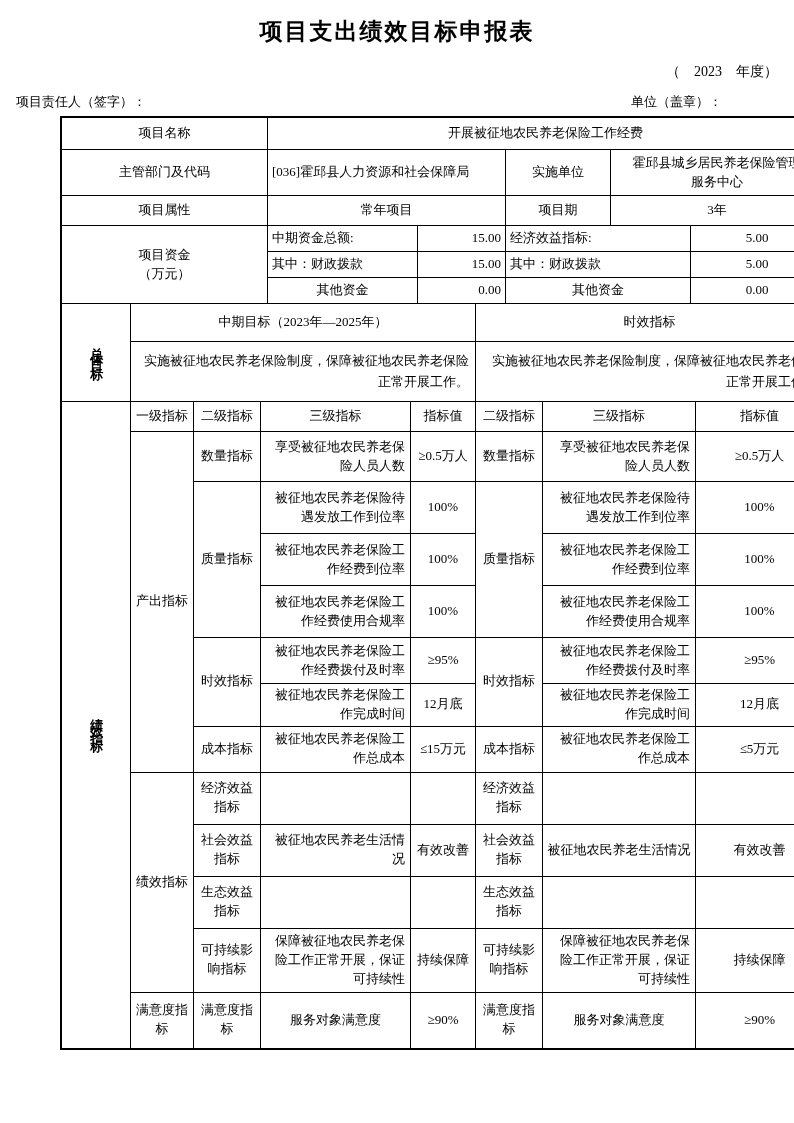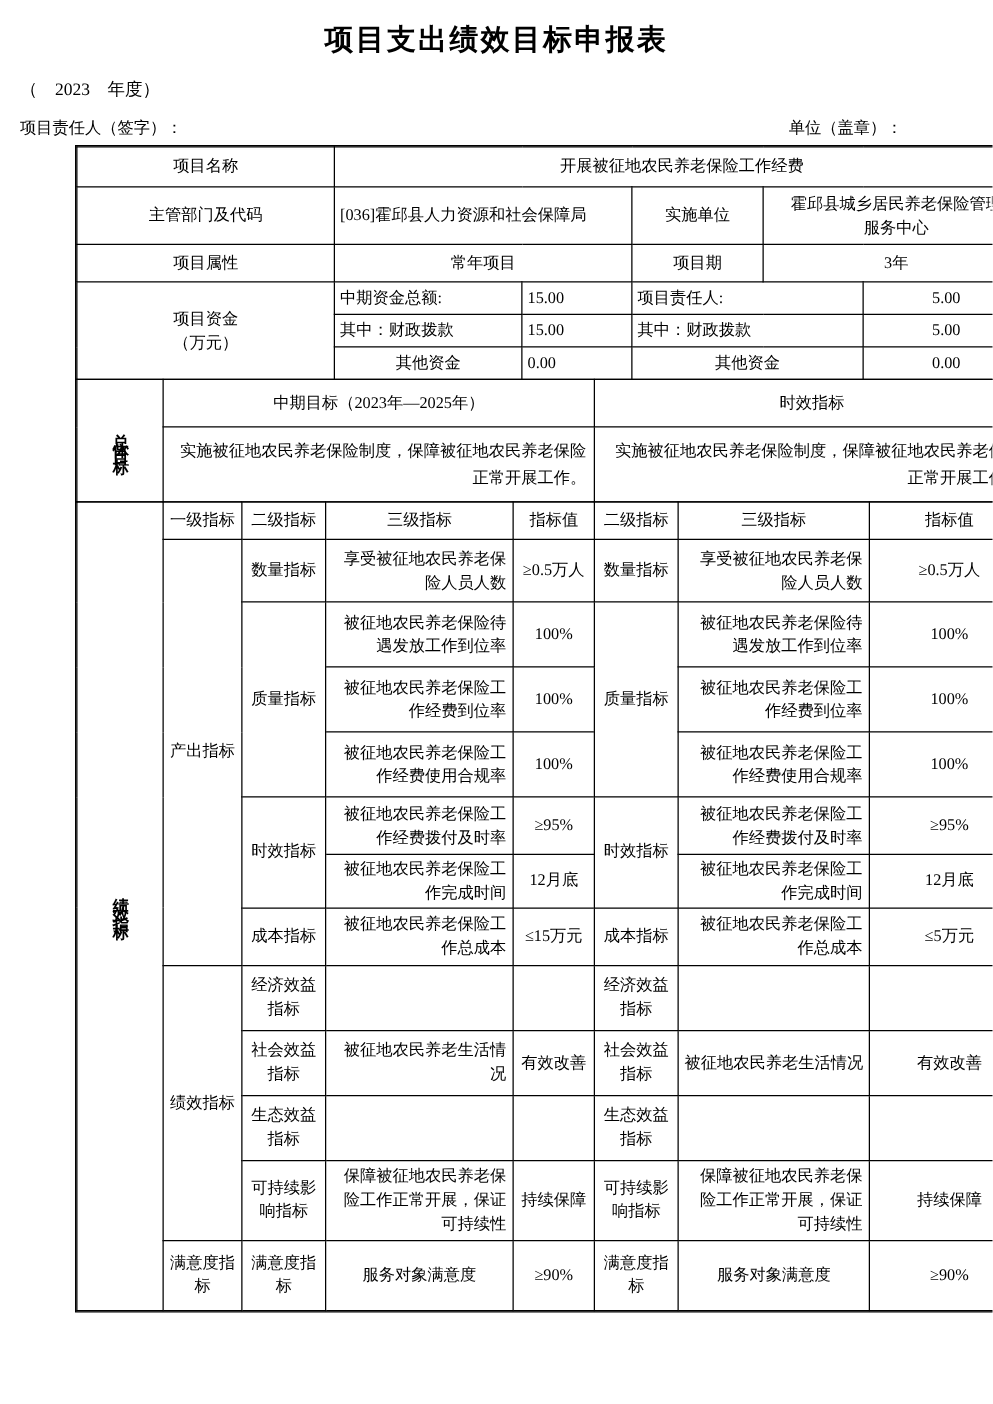--- a/index.html
+++ b/index.html
@@ -1,26 +1,26 @@
 <!DOCTYPE html>
 <html><head>
 <meta charset="utf-8">
 <style>
   html,body{margin:0;padding:0;}
   body{width:794px;height:1123px;background:#ffffff;color:#000;font-family:"Liberation Serif","DejaVu Serif",serif;}
   .page{position:relative;width:794px;height:1123px;padding:16px;box-sizing:border-box;overflow:hidden;}
   .title{text-align:center;font-size:23px;font-weight:700;letter-spacing:2px;margin-top:0;}
-  .year{text-align:left;font-size:14px;margin-top:16px;}
+  .year{text-align:right;font-size:14px;margin-top:16px;}
   .notes{display:flex;justify-content:space-between;font-size:13px;margin:12px 0 5px;padding-right:56px;}
   .twrap{border:1px solid #000;width:764px;box-sizing:border-box;margin-left:44px;}
   table{border-collapse:collapse;table-layout:fixed;width:762px;}
   .tbl2,.tbl3{margin-top:-1px;}
   td{border:1px solid #000;font-size:13px;text-align:center;vertical-align:middle;padding:2px 4px;word-break:break-all;line-height:1.45;box-sizing:border-box;overflow:hidden;}
   td.tl{text-align:left;}
-  td.ar{text-align:left;padding-right:19px;}
+  td.ar{text-align:right;padding-right:4px;}
   td.pre{white-space:pre-line;}
   td.l3{text-align:right;padding:2px 5px;}
   td.val{padding:1px;}
   td.goal{text-align:right;padding:4px 6px;line-height:1.55;vertical-align:middle;}
   td.pad20{padding:2px 20px;}
   .vtext{writing-mode:vertical-rl;text-orientation:upright;letter-spacing:7px;font-weight:700;display:inline-block;line-height:1.1;}
   .footer{font-size:13px;margin-top:14px;}
 </style>
 </head>
 <body>
@@ -61,21 +61,21 @@
         <td>项目属性</td>
         <td colspan="2">常年项目</td>
         <td>项目期</td>
         <td colspan="2">3年</td>
       </tr>
       <tr style="height:26px">
         <td rowspan="3" class="pre">项目资金
 （万元）</td>
         <td class="tl">中期资金总额:</td>
         <td class="ar">15.00</td>
-        <td colspan="2" class="tl">项目责任人:</td>
+        <td colspan="2" class="tl">经济效益指标:</td>
         <td>5.00</td>
       </tr>
       <tr style="height:26px">
         <td class="tl">其中：财政拨款</td>
         <td class="ar">15.00</td>
         <td colspan="2" class="tl">其中：财政拨款</td>
         <td>5.00</td>
       </tr>
       <tr style="height:26px">
         <td>其他资金</td>

